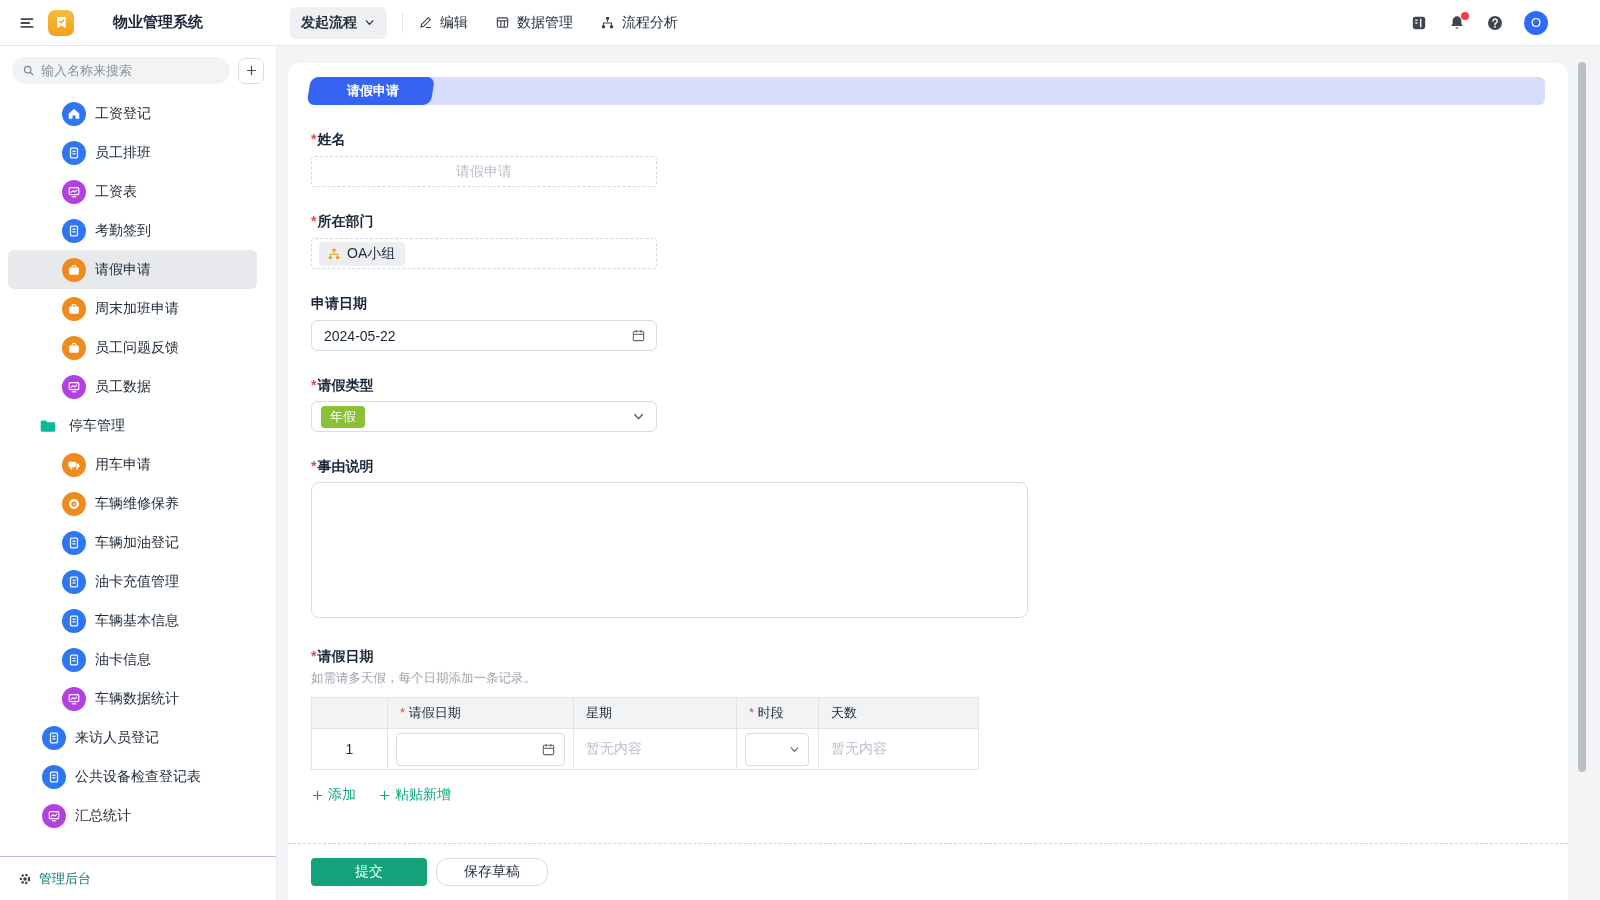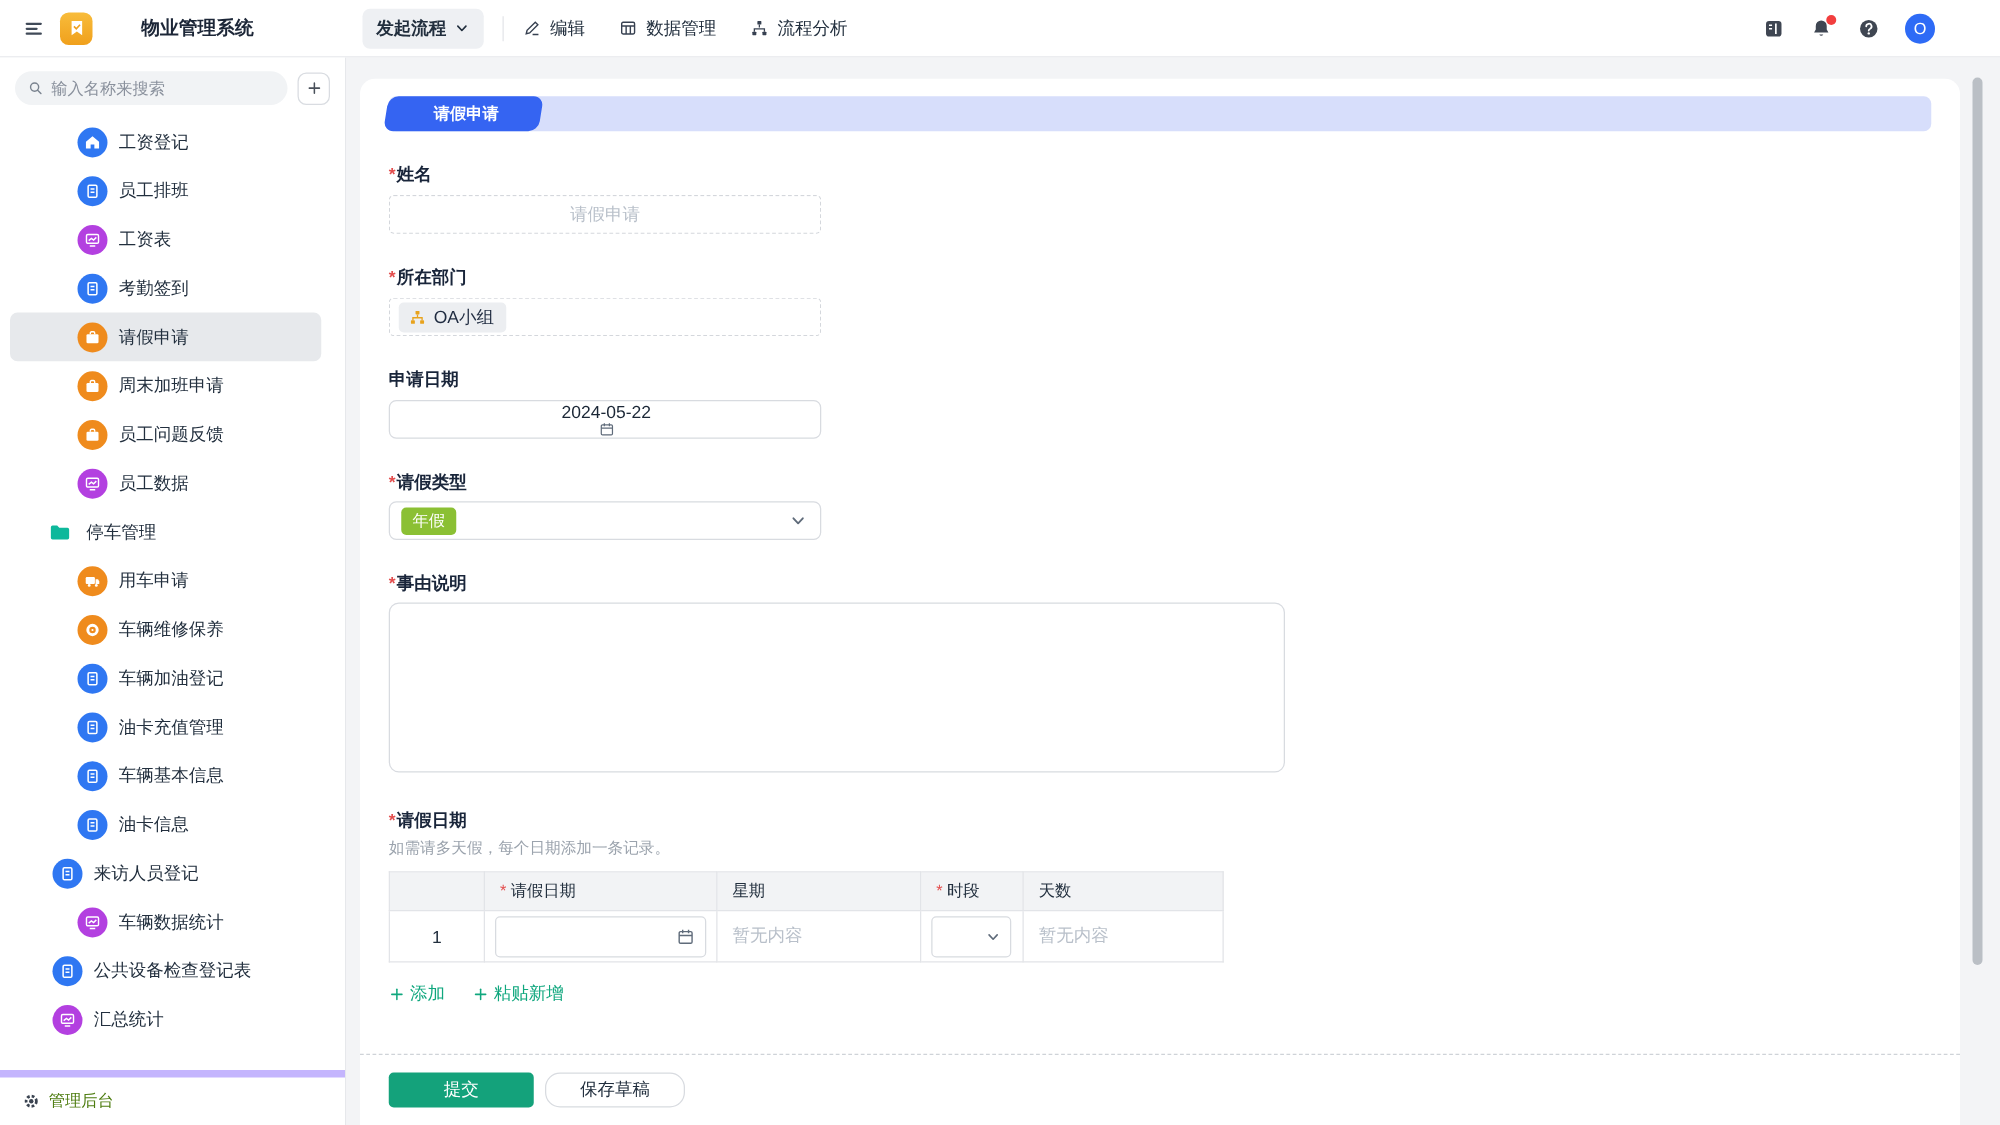--- a/index.html
+++ b/index.html
@@ -42,21 +42,21 @@
   .srow { height:39px; margin:0 19px 0 8px; border-radius:6px; display:flex; align-items:center; gap:9px; cursor:pointer; }
   .srow.sel { background:#e7e9ec; }
   .srow.ind2 { padding-left:54px; }
   .srow.ind1 { padding-left:34px; }
   .srow.grp  { padding-left:28px; }
   .sicon { width:24px; height:24px; border-radius:50%; color:#fff; display:flex; align-items:center; justify-content:center; flex:0 0 24px; }
   .sicon svg { width:14px; height:14px; }
   .sicon.gicon { background:transparent !important; border-radius:0; }
   .sicon.gicon svg { width:18px; height:18px; }
   .slabel { font-size:14px; color:#222f3e; white-space:nowrap; }
-  .side-footer { height:44px; border-top:6px solid #c4b5fd; display:flex; align-items:center; gap:7px; padding-left:18px; color:#4d7c0f; font-size:13px; cursor:pointer; }
+  .side-footer { height:44px; border-top:1px solid #c4b5fd; display:flex; align-items:center; gap:7px; padding-left:18px; color:#0f766e; font-size:13px; cursor:pointer; }
   .side-footer svg { width:14px; height:14px; color:#3a4350; }
 
   
   .main { flex:1; position:relative; min-width:0; background:#f3f4f6; }
   .card { position:absolute; left:11px; right:32px; top:17px; bottom:0; background:#fff; border-radius:12px 12px 0 0; overflow:hidden; }
   .card-inner { padding:0 23px; }
   .banner { margin-top:14px; height:28px; background:#d7defb; border-radius:6px; position:relative; }
   .banner-tab { position:absolute; left:0; top:0; height:28px; width:124px; color:#fff; font-size:13px; font-weight:bold; display:flex; align-items:center; justify-content:center; }
   .banner-tab .tabbg { position:absolute; inset:0; background:#3564f2; border-radius:8px; transform:skewX(-9deg); transform-origin:0 0; }
   .banner-tab span { position:relative; }
@@ -409,35 +409,35 @@
             <span class="slabel">车辆基本信息</span>
           </div>
           <div class="srow ind2">
             <span class="sicon" style="background: rgb(47, 119, 242);">
               <svg viewBox="0 0 16 16">
                 <use href="#i-doc"></use>
               </svg>
             </span>
             <span class="slabel">油卡信息</span>
           </div>
+          <div class="srow ind2">
+            <span class="sicon" style="background: rgb(179, 64, 224);">
+              <svg viewBox="0 0 16 16">
+                <use href="#i-chart"></use>
+              </svg>
+            </span>
+            <span class="slabel">车辆数据统计</span>
+          </div>
           <div class="srow ind1">
             <span class="sicon" style="background: rgb(47, 119, 242);">
               <svg viewBox="0 0 16 16">
                 <use href="#i-doc"></use>
               </svg>
             </span>
             <span class="slabel">来访人员登记</span>
-          </div>
-          <div class="srow ind2">
-            <span class="sicon" style="background: rgb(179, 64, 224);">
-              <svg viewBox="0 0 16 16">
-                <use href="#i-chart"></use>
-              </svg>
-            </span>
-            <span class="slabel">车辆数据统计</span>
           </div>
           <div class="srow ind1">
             <span class="sicon" style="background: rgb(47, 119, 242);">
               <svg viewBox="0 0 16 16">
                 <use href="#i-doc"></use>
               </svg>
             </span>
             <span class="slabel">公共设备检查登记表</span>
           </div>
           <div class="srow ind1">
@@ -477,21 +477,21 @@
           <div class="dashed-box">
             <span class="dept-chip">
               <svg>
                   <use href="#i-sitemap"></use>
                 </svg>
               <span>OA小组</span>
             </span>
           </div>
 
           <div class="flabel">申请日期</div>
-          <div class="input-box" style="margin-top:7px;flex-direction:column;">
+          <div class="input-box" style="margin-top:7px;">
             <span class="val">2024-05-22</span>
             <svg>
                 <use href="#i-cal"></use>
               </svg>
           </div>
 
           <div class="flabel req">请假类型</div>
           <div class="input-box select-box" style="margin-top:6px;">
             <span class="val">
                 <span class="chip-green">年假</span>

